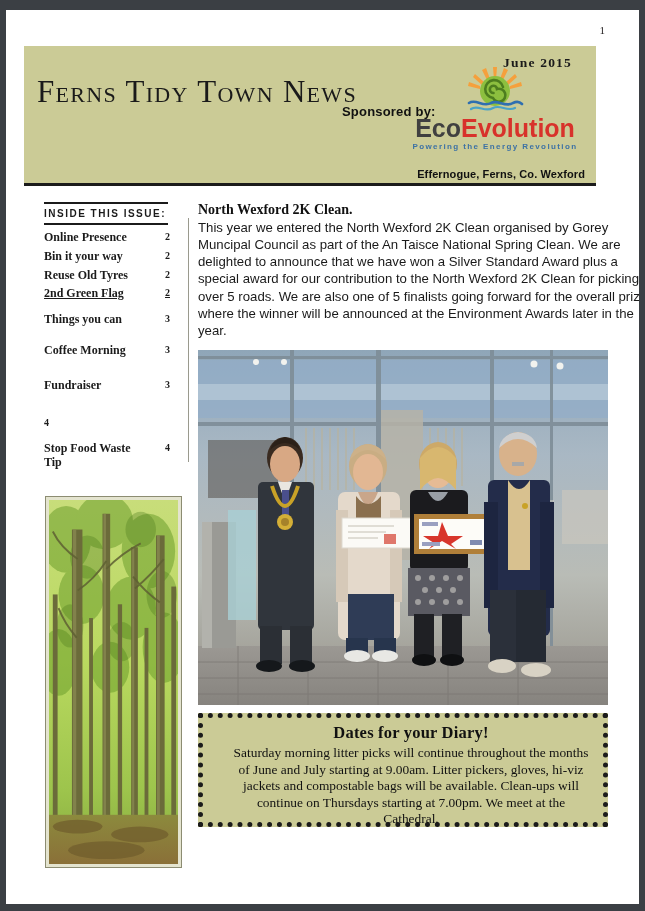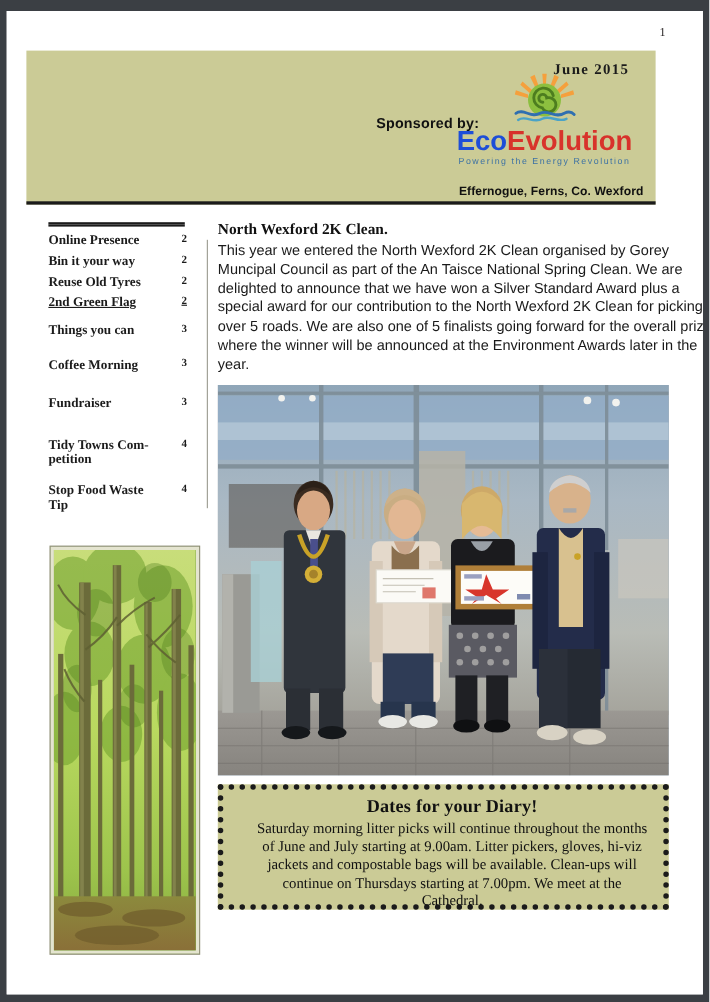--- a/index.html
+++ b/index.html
@@ -91,26 +91,26 @@
   }
   .logo-mark { width: 178px; height: 52px; display: block; }
   .logo-wordmark {
     font-family: "Liberation Sans", sans-serif;
     font-size: 25px;
     font-weight: bold;
     line-height: 1;
     margin-top: -2px;
     white-space: nowrap;
   }
-  .logo-eco { color: #1d4ed8; }
+  .logo-eco { color: #404040; }
   .logo-evo { color: #d8322b; }
   .logo-tag {
     font-family: "Liberation Sans", sans-serif;
     font-size: 8px;
-    font-weight: normal;
+    font-weight: bold;
     color: #3d72a4;
     letter-spacing: 1.4px;
     margin-top: 1px;
     white-space: nowrap;
   }
 
   
   .content {
     position: absolute;
     left: 30px; top: 192px;
@@ -244,20 +244,21 @@
 
 <div id="page-frame">
   <div id="sheet">
 
     <div class="page-number">1</div>
 
     <div class="masthead">
 
       <div class="issue-date">June 2015</div>
 
+      <div class="masthead-title">Ferns Tidy Town News</div>
 
       <div class="sponsored-by">Sponsored by:</div>
 
       <div class="logo-block">
         <svg class="logo-mark" viewBox="0 0 178 52">
           <g transform="translate(89,25)">
 
             <g fill="#f5a03c">
               <polygon points="-2,-24 2,-24 1,-11 -1,-11"></polygon>
               <polygon points="-13,-21 -9,-23 -5,-12 -8,-11"></polygon>
@@ -282,20 +283,21 @@
 
       <div class="address-line">Effernogue, Ferns, Co. Wexford</div>
     </div>
 
     <div class="content">
 
       <div class="divider-vert"></div>
 
       <div class="sidebar">
         <div class="toc-rule-top"></div>
+        <div class="toc-heading">INSIDE THIS ISSUE:</div>
         <div class="toc-rule-bot"></div>
 
         <ul class="toc-list">
           <li class="toc-item" style="margin-bottom:5px;">
             <span class="toc-label">Online Presence</span>
             <span class="toc-page">2</span>
           </li>
           <li class="toc-item" style="margin-bottom:5px;">
             <span class="toc-label">Bin it your way</span>
             <span class="toc-page">2</span>
@@ -314,21 +316,20 @@
           </li>
           <li class="toc-item" style="margin-bottom:21px;">
             <span class="toc-label">Coffee Morning</span>
             <span class="toc-page">3</span>
           </li>
           <li class="toc-item" style="margin-bottom:24px;">
             <span class="toc-label">Fundraiser</span>
             <span class="toc-page">3</span>
           </li>
           <li class="toc-item" style="margin-bottom:14px;">
-            <span class="toc-label">Tidy Towns Com-petition</span>
             <span class="toc-page">4</span>
           </li>
           <li class="toc-item">
             <span class="toc-label">Stop Food Waste Tip</span>
             <span class="toc-page">4</span>
           </li>
         </ul>
       </div>
 
       <div class="forest-photo">

